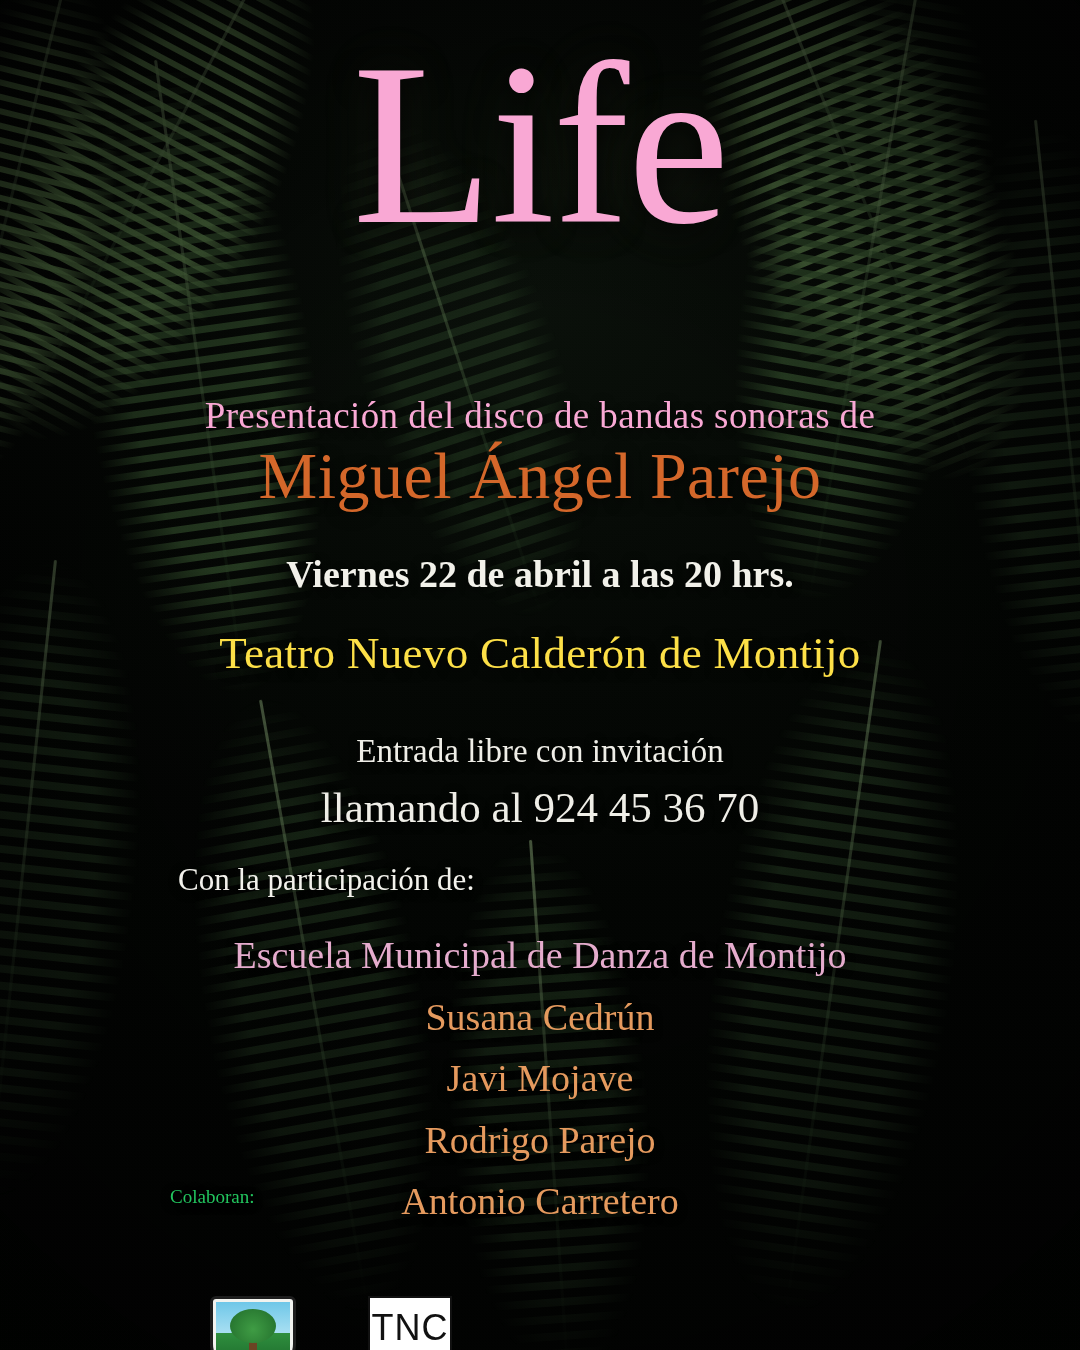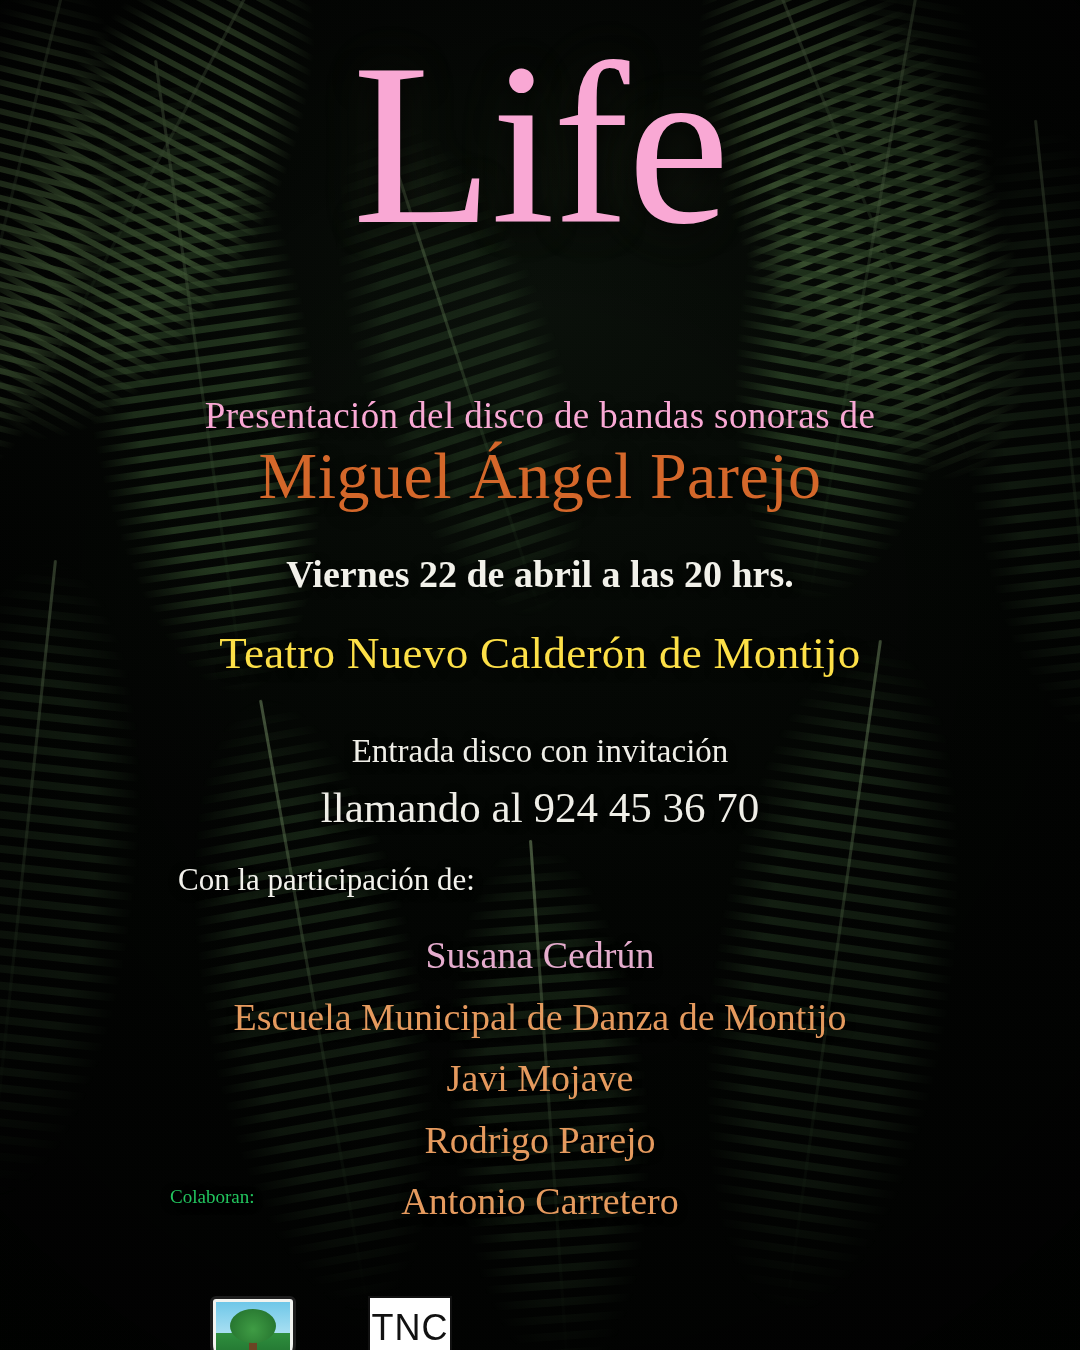--- a/index.html
+++ b/index.html
@@ -328,28 +328,28 @@
     <div class="title">Life</div>
 
     <div class="block line-presenta">Presentación del disco de bandas sonoras de</div>
 
     <div class="block artist">Miguel Ángel Parejo</div>
 
     <div class="block date">Viernes 22 de abril a las 20 hrs.</div>
 
     <div class="block venue">Teatro Nuevo Calderón de Montijo</div>
 
-    <div class="block entry-1">Entrada disco con invitación</div>
+    <div class="block entry-1">Entrada libre con invitación</div>
     <div class="block entry-2">llamando al 924 45 36 70</div>
 
     <div class="block participation-label">Con la participación de:</div>
 
     <div class="block participants">
+      <span class="p-item">Escuela Municipal de Danza de Montijo</span>
       <span class="p-item">Susana Cedrún</span>
-      <span class="p-item">Escuela Municipal de Danza de Montijo</span>
       <span class="p-item">Javi Mojave</span>
       <span class="p-item">Rodrigo Parejo</span>
       <span class="p-item">Antonio Carretero</span>
     </div>
 
     <div class="block collab-label">Colaboran:</div>
 
     <div class="logos">
       <div class="logo-crest">
         <div class="sky"></div>

